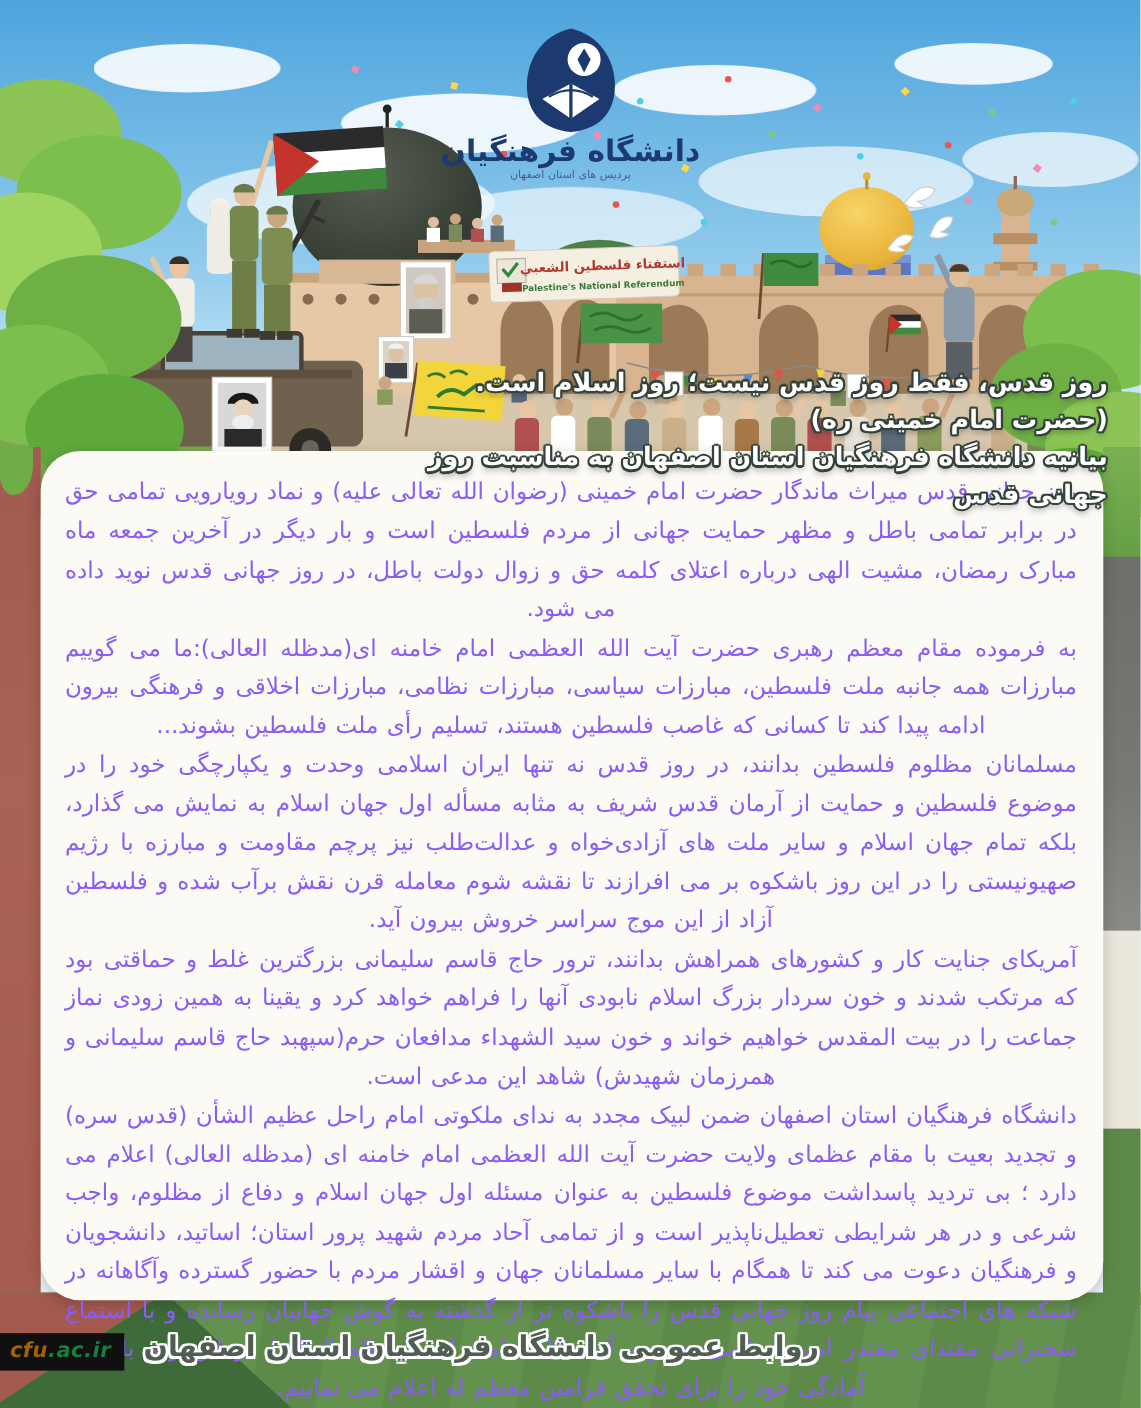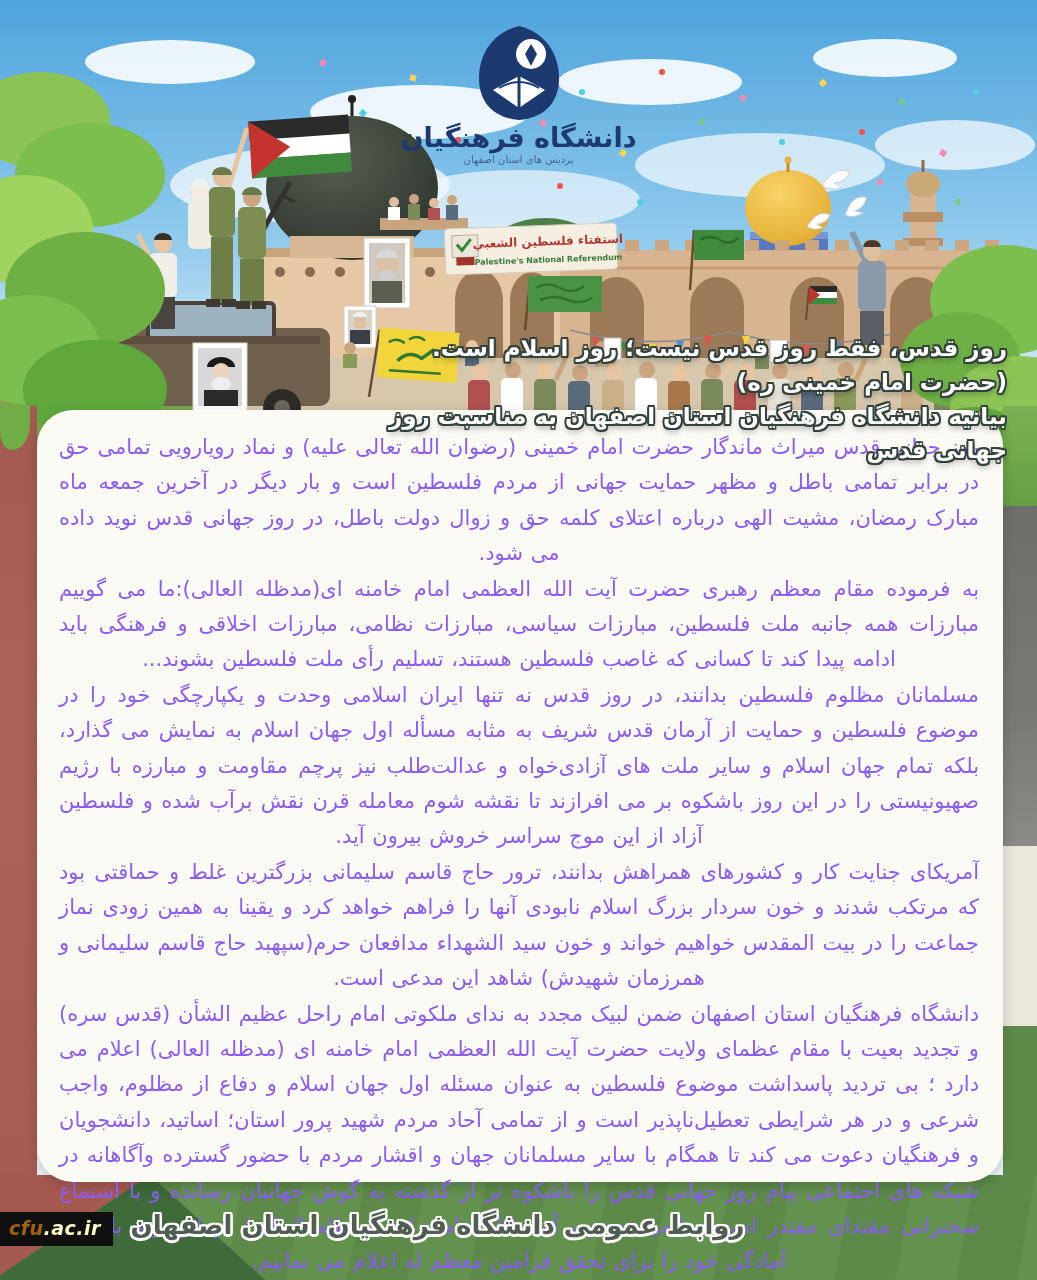--- a/index.html
+++ b/index.html
@@ -48,21 +48,21 @@
   .footer-line{left:0; top:1210px; width:875px; text-align:center; z-index:6; direction:rtl;}
   .footer-line span{
     font-size:26px; font-weight:bold; color:#4f5d52; letter-spacing:.5px;
     text-shadow:2.5px 0 0 #fff,-2.5px 0 0 #fff,0 2.5px 0 #fff,0 -2.5px 0 #fff,
       2px 2px 0 #fff,-2px 2px 0 #fff,2px -2px 0 #fff,-2px -2px 0 #fff;
   }
   
   .watermark{left:0; top:1212px; background:#101010; padding:5px 12px 7px 9px; z-index:7;
     font-style:italic; font-weight:bold; font-size:19px; letter-spacing:.5px;}
   .watermark .wm-prefix{color:#a16207;}
-  .watermark .wm-suffix{color:#fef9c3;}
+  .watermark .wm-suffix{color:#15803d;}
 </style>
 </head>
 <body>
 
 <div class="poster">
 
   <svg class="layer" style="left:0;top:0;z-index:1" width="1037" height="470" viewBox="0 0 1037 470">
     <defs>
       <linearGradient id="sky" x1="0" y1="0" x2="0" y2="1">
         <stop offset="0" stop-color="#4ea4dd"></stop>
@@ -495,21 +495,21 @@
 
   <div class="layer grass">
     <svg width="300" height="105" viewBox="0 0 300 105">
       <polygon points="0,0 150,0 0,100" fill="#a55a50"></polygon>
       <polygon points="150,0 0,100 0,105 265,105" fill="#3e6b39"></polygon>
     </svg>
   </div>
 
   <div class="layer statement-box">
     <p>روز جهانی قدس میراث ماندگار حضرت امام خمینی (رضوان الله تعالی علیه) و نماد رویارویی تمامی حق در برابر تمامی باطل و مظهر حمایت جهانی از مردم فلسطین است و بار دیگر در آخرین جمعه ماه مبارک رمضان، مشیت الهی درباره اعتلای کلمه حق و زوال دولت باطل، در روز جهانی قدس نوید داده می شود.</p>
-    <p>به فرموده مقام معظم رهبری حضرت آیت الله العظمی امام خامنه ای(مدظله العالی):ما می گوییم مبارزات همه جانبه ملت فلسطین، مبارزات سیاسی، مبارزات نظامی، مبارزات اخلاقی و فرهنگی باید ادامه پیدا کند تا کسانی که غاصب فلسطین هستند، تسلیم رأی ملت فلسطین بشوند...</p>
+    <p>به فرموده مقام معظم رهبری حضرت آیت الله العظمی امام خامنه ای(مدظله العالی):ما می گوییم مبارزات همه جانبه ملت فلسطین، مبارزات سیاسی، مبارزات نظامی، مبارزات اخلاقی و فرهنگی بیرون ادامه پیدا کند تا کسانی که غاصب فلسطین هستند، تسلیم رأی ملت فلسطین بشوند...</p>
     <p>مسلمانان مظلوم فلسطین بدانند، در روز قدس نه تنها ایران اسلامی وحدت و یکپارچگی خود را در موضوع فلسطین و حمایت از آرمان قدس شریف به مثابه مسأله اول جهان اسلام به نمایش می گذارد، بلکه تمام جهان اسلام و سایر ملت های آزادی‌خواه و عدالت‌طلب نیز پرچم مقاومت و مبارزه با رژیم صهیونیستی را در این روز باشکوه بر می افرازند تا نقشه شوم معامله قرن نقش برآب شده و فلسطین آزاد از این موج سراسر خروش بیرون آید.</p>
     <p>آمریکای جنایت کار و کشورهای همراهش بدانند، ترور حاج قاسم سلیمانی بزرگترین غلط و حماقتی بود که مرتکب شدند و خون سردار بزرگ اسلام نابودی آنها را فراهم خواهد کرد و یقینا به همین زودی نماز جماعت را در بیت المقدس خواهیم خواند و خون سید الشهداء مدافعان حرم(سپهبد حاج قاسم سلیمانی و همرزمان شهیدش) شاهد این مدعی است.</p>
     <p>دانشگاه فرهنگیان استان اصفهان ضمن لبیک مجدد به ندای ملکوتی امام راحل عظیم الشأن (قدس سره) و تجدید بعیت با مقام عظمای ولایت حضرت آیت الله العظمی امام خامنه ای (مدظله العالی) اعلام می دارد ؛ بی تردید پاسداشت موضوع فلسطین به عنوان مسئله اول جهان اسلام و دفاع از مظلوم، واجب شرعی و در هر شرایطی تعطیل‌ناپذیر است و از تمامی آحاد مردم شهید پرور استان؛ اساتید، دانشجویان و فرهنگیان دعوت می کند تا همگام با سایر مسلمانان جهان و اقشار مردم با حضور گسترده وآگاهانه در شبکه های اجتماعی پیام روز جهانی قدس را باشکوه تر از گذشته به گوش جهانیان رسانده و با استماع سخنرانی مقتدای مقتدر امت اسلامی حضرت آیت الله خامنه ای (مدظله العالی) در این روز باشکوه آمادگی خود را برای تحقق فرامین معظم له اعلام می نماییم.</p>
   </div>
 
   <div class="layer footer-line">
     <span>روابط عمومی دانشگاه فرهنگیان استان اصفهان</span>
   </div>
 
   <div class="layer watermark">

